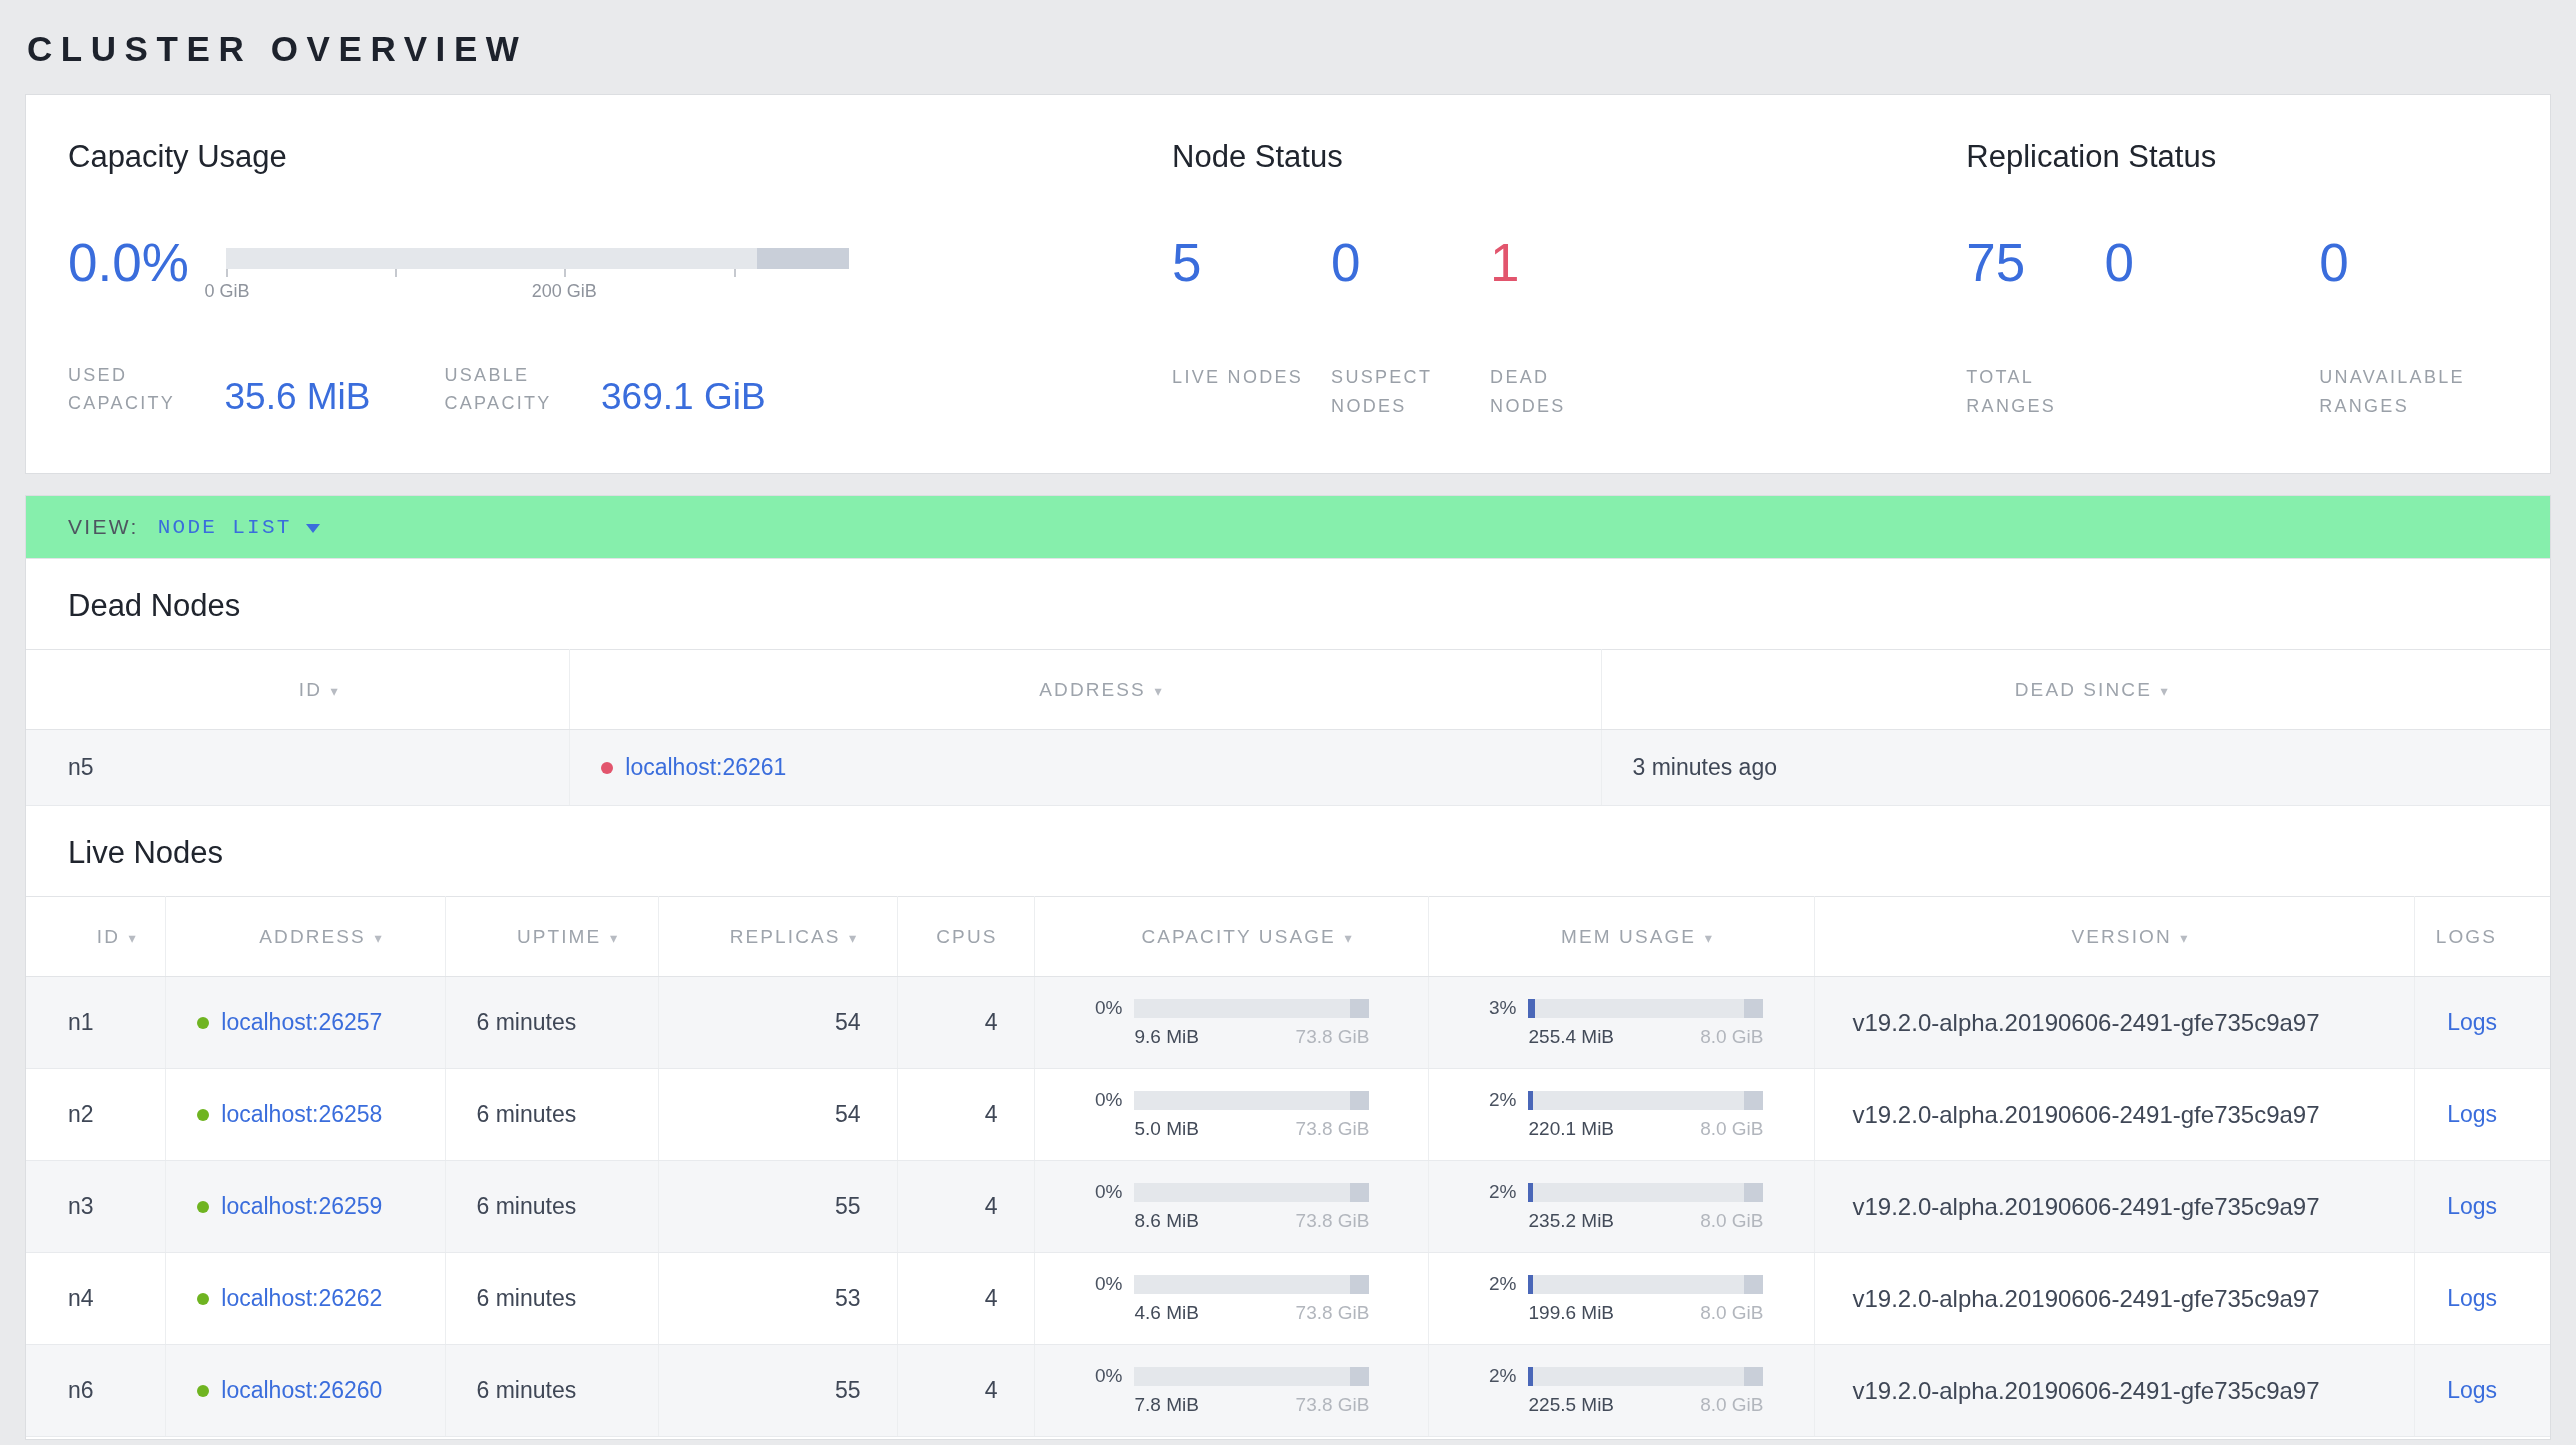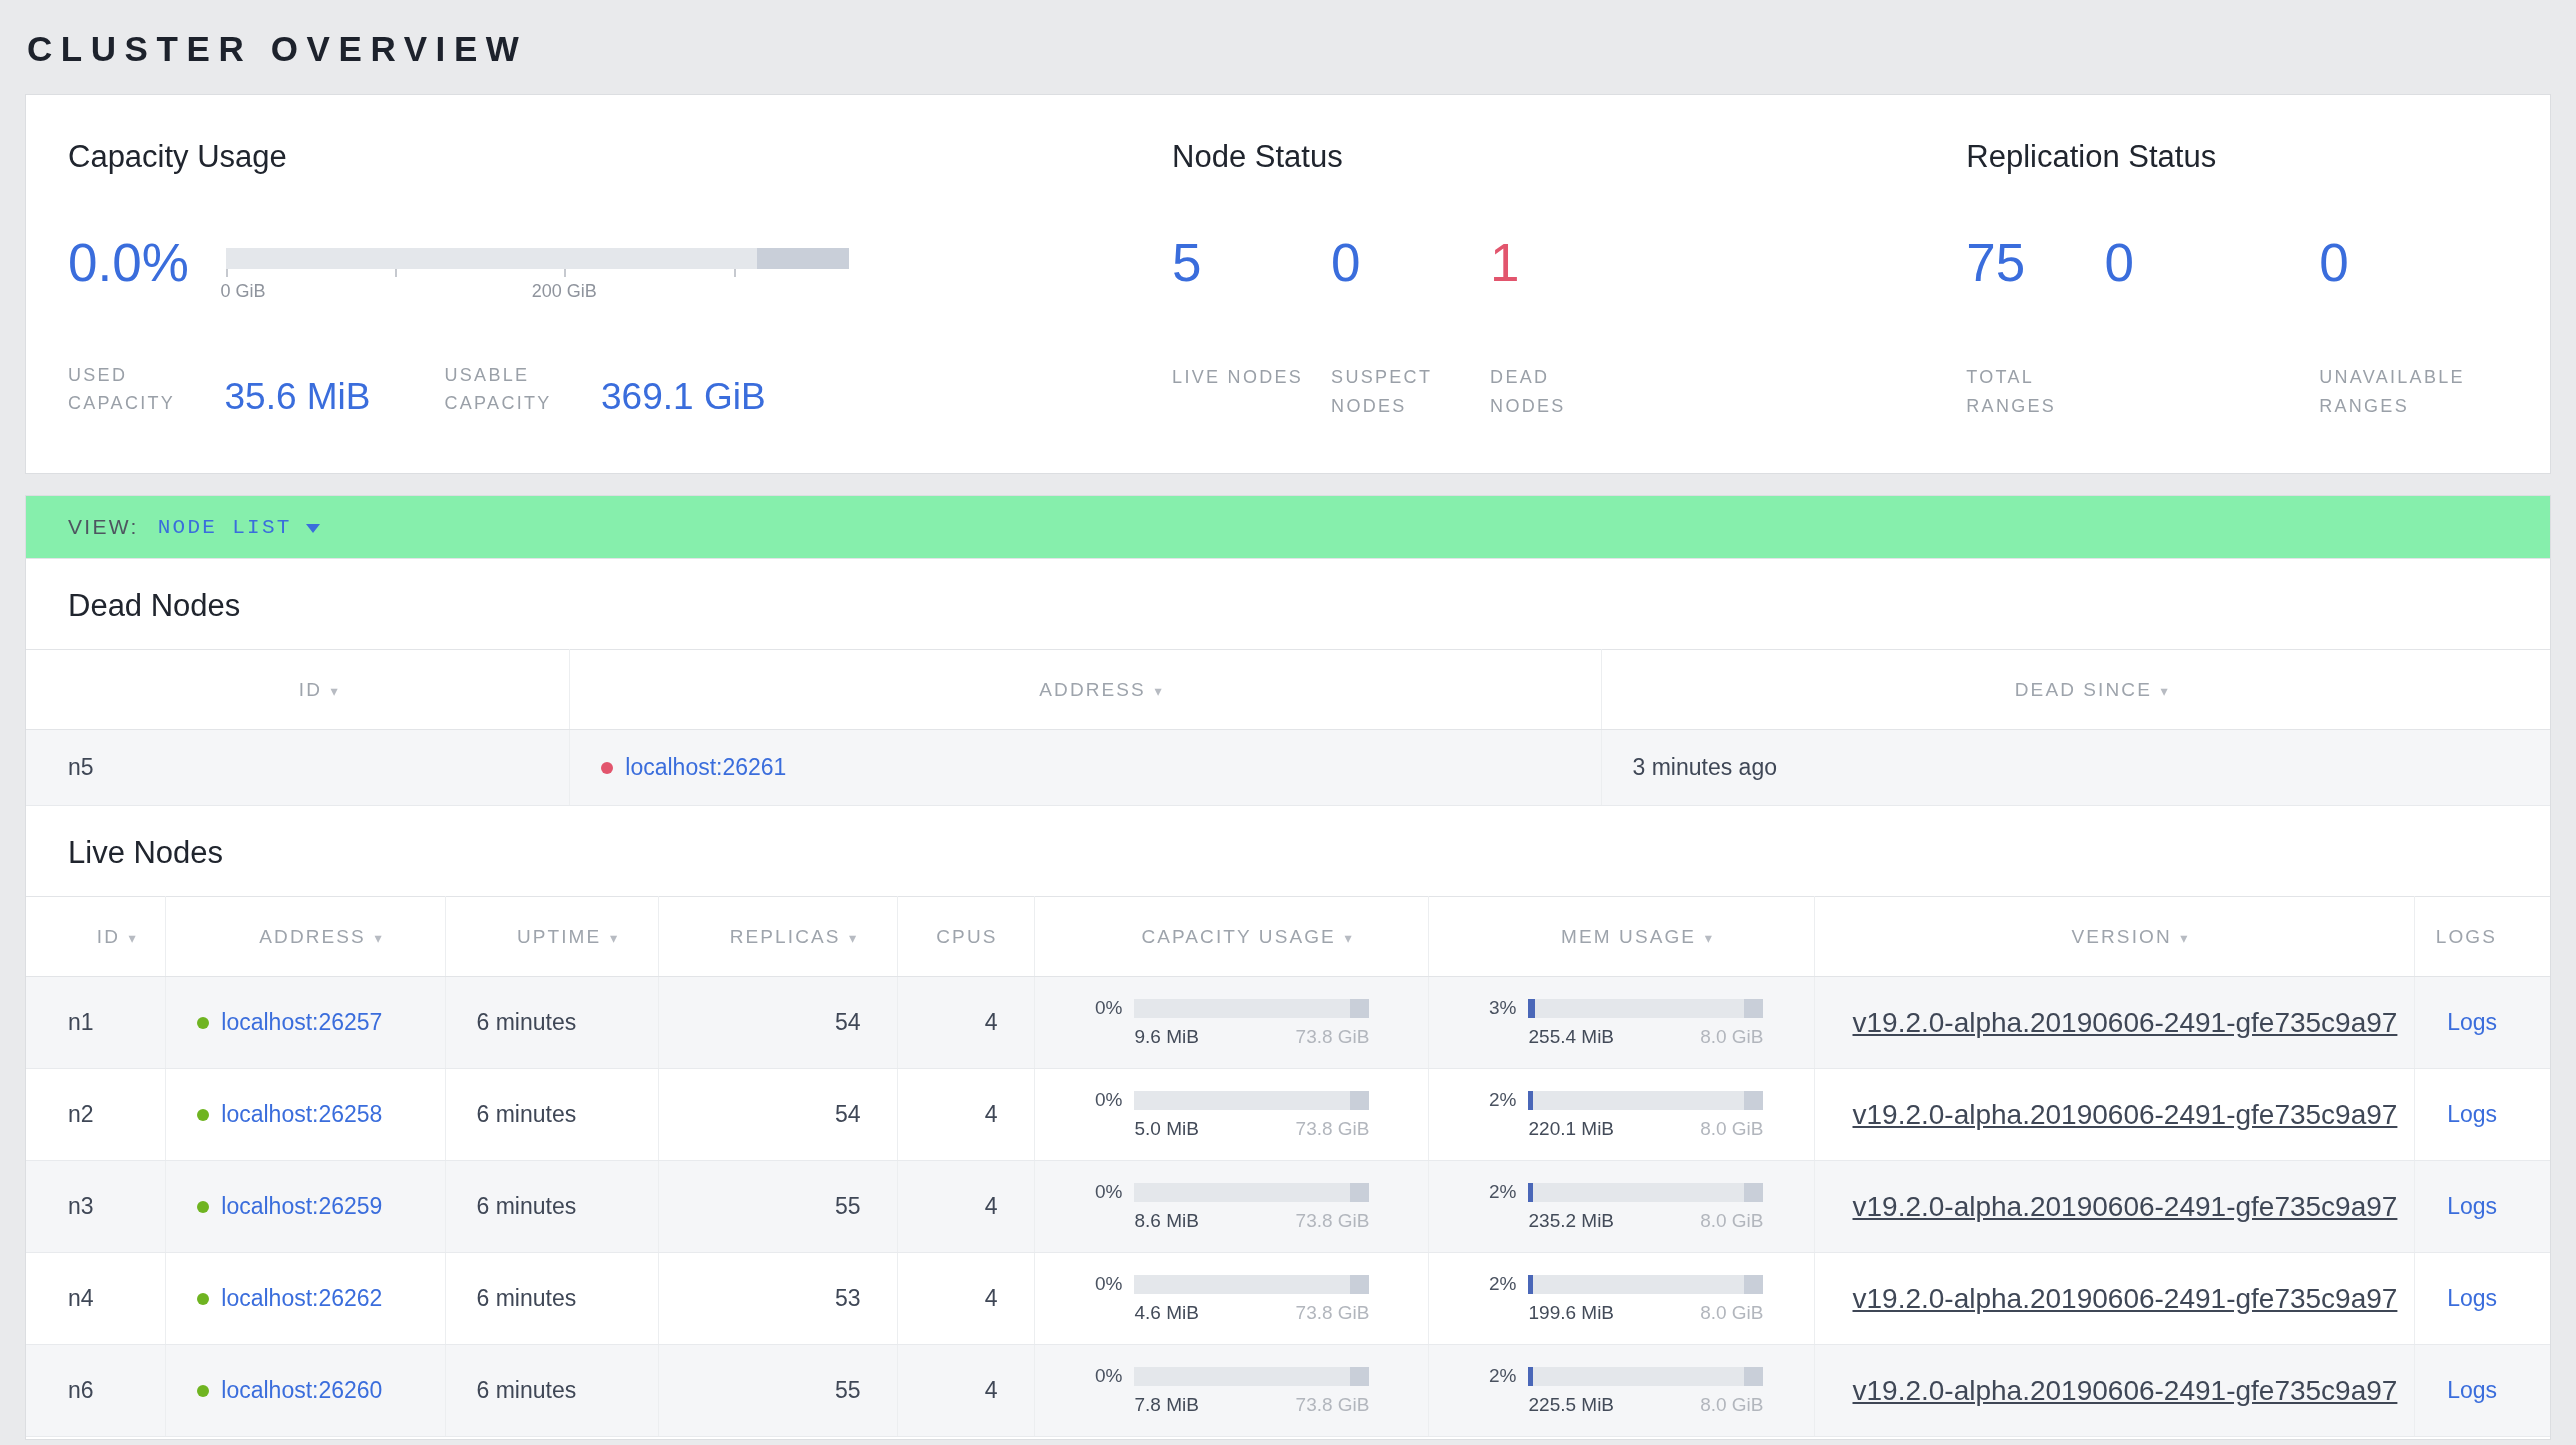--- a/index.html
+++ b/index.html
@@ -39,21 +39,21 @@
   .cap-row{display:flex;}
   .cap-pct{width:158px;font-size:53px;line-height:1;color:var(--blue);}
   .cap-bar-block{margin-top:11.5px;}
   .cap-bar{position:relative;width:623px;height:21px;background:var(--bar-track);}
   .cap-fill{position:absolute;left:0;top:0;height:100%;background:var(--bar-fill);}
   .cap-cap{position:absolute;right:0;top:0;height:100%;width:92px;background:var(--bar-cap);}
   .cap-axis{position:relative;height:42px;width:623px;}
   .tick{position:absolute;top:0;width:1.9px;height:8.6px;background:#c6c9cf;}
   .t0{left:0}.t1{left:27.2%}.t2{left:54.3%}.t3{left:81.5%}
   .tick-label{position:absolute;top:12.4px;transform:translateX(-50%);font-size:18px;color:#8f949d;white-space:nowrap;}
-  .tl0{left:17px}.tl2{left:54.3%}
+  .tl0{left:1px}.tl2{left:54.3%}
 
   .cap-details{display:flex;margin-top:50px;}
   .detail{display:flex;align-items:flex-end;}
   .detail + .detail{margin-left:74px;}
   .detail-label{width:145px;font-size:18px;letter-spacing:2.3px;color:var(--label-gray);line-height:1.6;}
   .detail-value{font-size:37px;line-height:1.15;color:var(--blue);margin-left:11.5px;}
 
   .stats{display:flex;}
   .sec-nodes .stat{width:159px;}
   .sec-repl .stat-1{width:155px;}
@@ -92,21 +92,21 @@
     vertical-align:middle;white-space:nowrap;overflow:hidden;
   }
   td:last-child{border-right:0;}
   tbody tr:nth-child(odd){background:#f5f6f8;}
   .live-table td{height:92px;}
   .col-first{padding-left:42px !important;}
   .num{text-align:right;padding-right:36px;}
   th.num-h{text-align:right;padding-right:36px;padding-left:0;}
   .logs-cell{text-align:right;padding-right:53px;}
   th.logs-h{text-align:right;padding-right:53px;padding-left:0;}
-  .version-cell{padding-left:38px;font-size:28px;text-decoration:underline;}
+  .version-cell{padding-left:38px;font-size:24px;}
   .arrow{color:#b7bbc2;font-size:14.3px;margin-left:8.6px;letter-spacing:0;}
 
   .dot{display:inline-block;width:12.4px;height:12.4px;border-radius:50%;margin-right:12.4px;vertical-align:1px;}
   .dot.live{background:var(--green);}
   .dot.dead{background:var(--red);}
   .link{color:var(--blue);text-decoration:none;cursor:pointer;}
 
   .usage{display:flex;flex-direction:column;}
   .usage-top{display:flex;align-items:center;}
   .usage-pct{width:57px;text-align:right;font-size:19px;color:#4a5260;margin-right:11.5px;}

